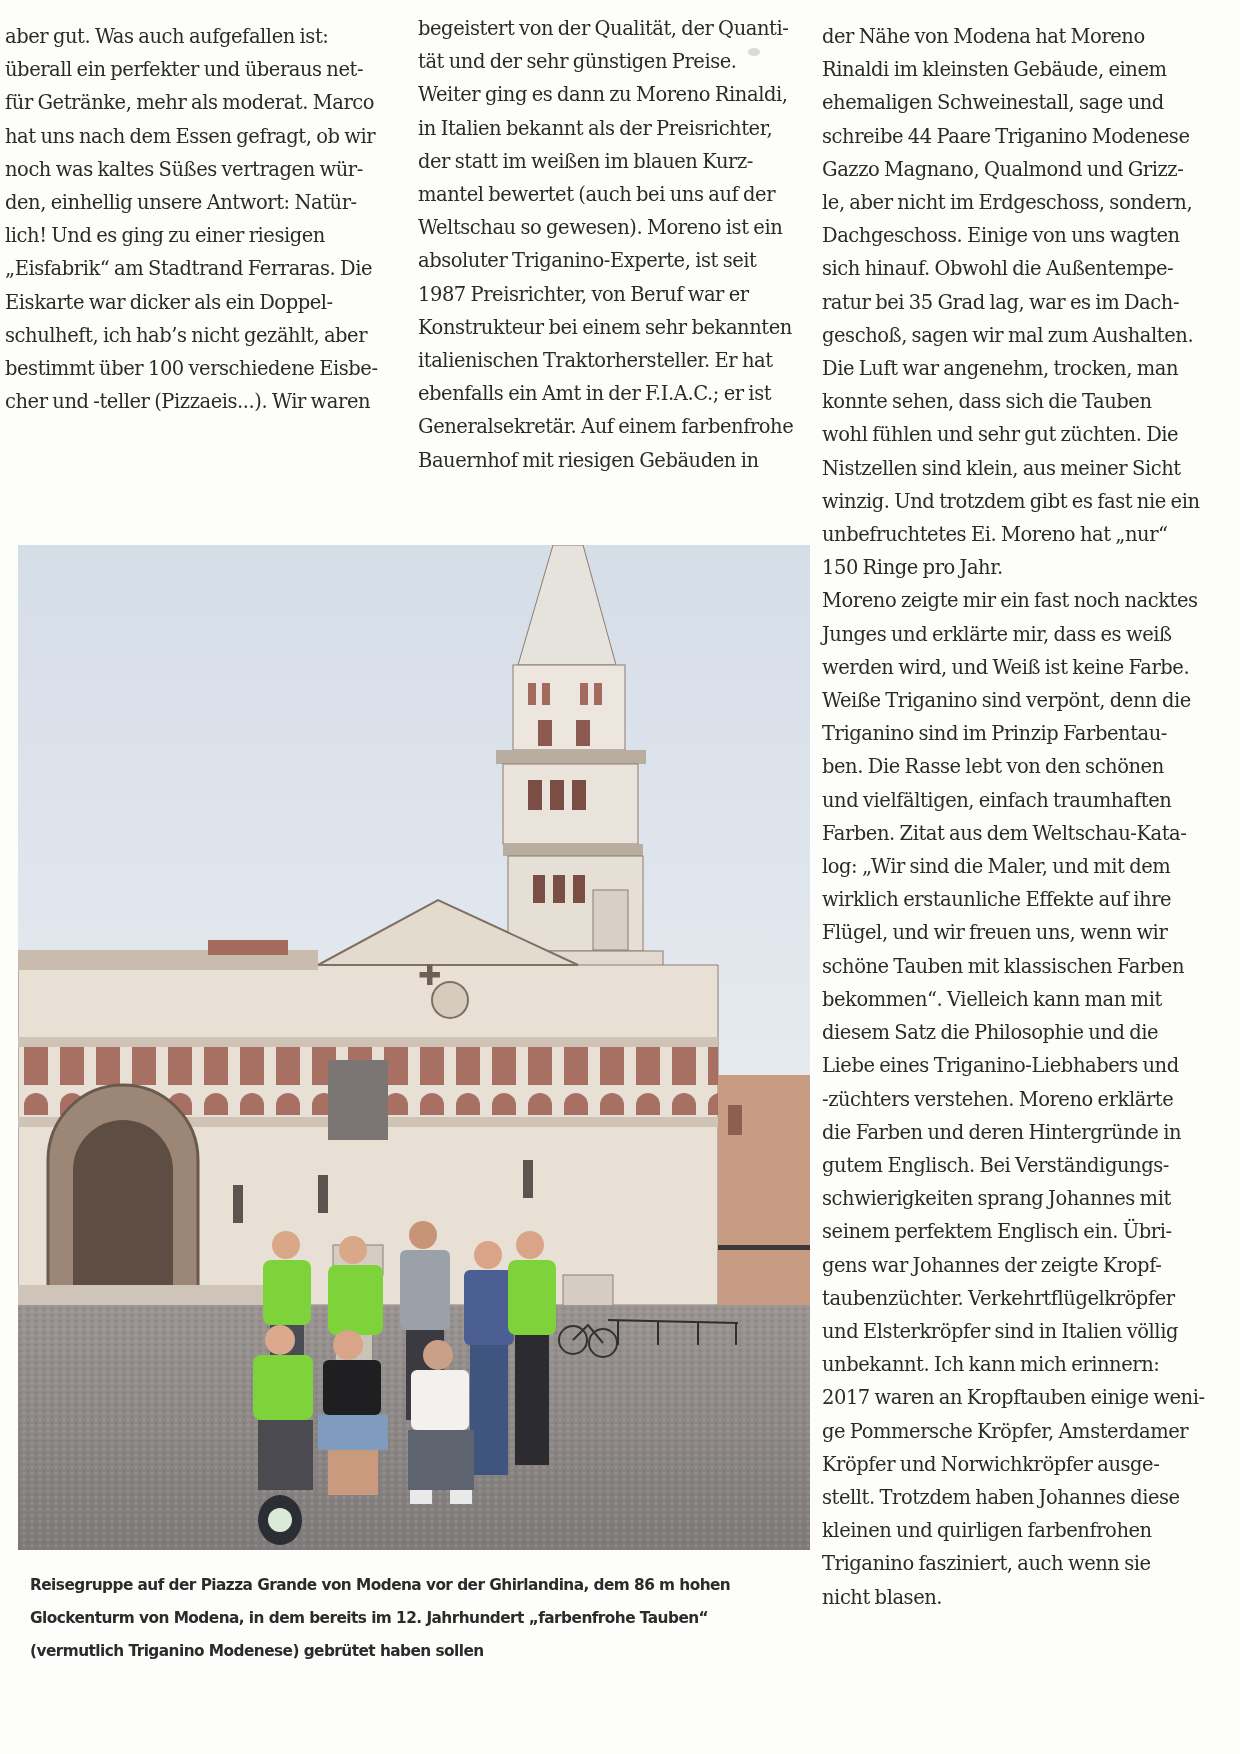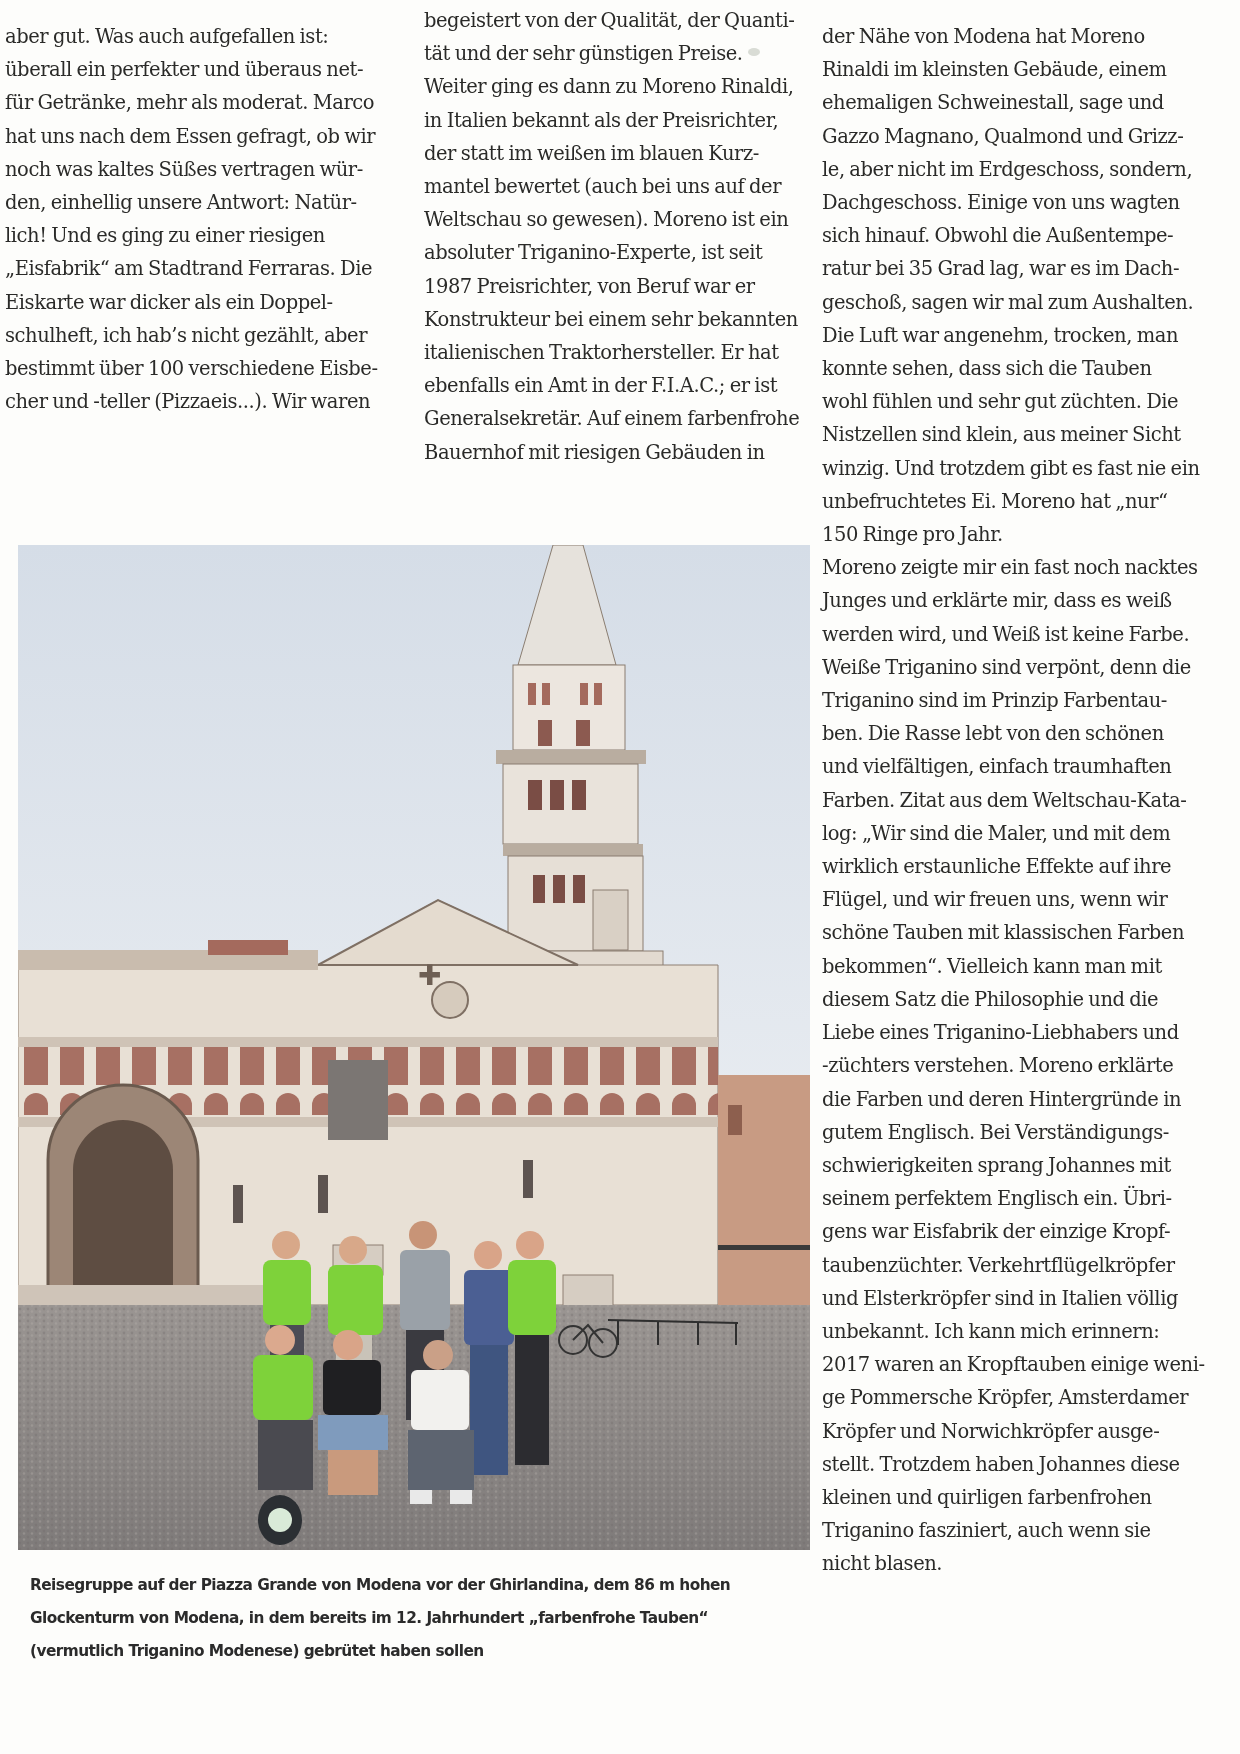--- a/index.html
+++ b/index.html
@@ -7,21 +7,21 @@
     width: 1240px; height: 1754px; position: relative; overflow: hidden;
     background: #fdfdfb; color: #2a2a28;
     font-family: "DejaVu Serif", "Liberation Serif", serif;
   }
   .col {
     position: absolute; font-size: 19.5px; line-height: 33.2px;
     letter-spacing: -0.45px; word-spacing: -1px;
   }
   .col .ln { display: block; white-space: nowrap; }
   #col1 { left: 5px; top: 20px; width: 370px; }
-  #col2 { left: 418px; top: 4px; width: 385px; margin-left: 6px; }
+  #col2 { left: 418px; top: 12px; width: 385px; }
   #col3 { left: 822px; top: 20px; width: 410px; }
 
   #photo {
     position: absolute; left: 18px; top: 545px; width: 792px; height: 1005px;
     overflow: hidden; background: #e9ecef;
   }
   #photo svg { display: block; width: 100%; height: 100%; }
 
   #caption {
     position: absolute; left: 30px; top: 1568px; width: 760px;
@@ -66,20 +66,21 @@
   <span class="ln">ebenfalls ein Amt in der F.I.A.C.; er ist</span>
   <span class="ln">Generalsekretär. Auf einem farbenfrohe</span>
   <span class="ln">Bauernhof mit riesigen Gebäuden in</span>
 </div>
 <div class="smudge"></div>
 
 <div id="col3" class="col">
   <span class="ln">der Nähe von Modena hat Moreno</span>
   <span class="ln">Rinaldi im kleinsten Gebäude, einem</span>
   <span class="ln">ehemaligen Schweinestall, sage und</span>
+  <span class="ln">schreibe 44 Paare Triganino Modenese</span>
   <span class="ln">Gazzo Magnano, Qualmond und Grizz-</span>
   <span class="ln">le, aber nicht im Erdgeschoss, sondern,</span>
   <span class="ln">Dachgeschoss. Einige von uns wagten</span>
   <span class="ln">sich hinauf. Obwohl die Außentempe-</span>
   <span class="ln">ratur bei 35 Grad lag, war es im Dach-</span>
   <span class="ln">geschoß, sagen wir mal zum Aushalten.</span>
   <span class="ln">Die Luft war angenehm, trocken, man</span>
   <span class="ln">konnte sehen, dass sich die Tauben</span>
   <span class="ln">wohl fühlen und sehr gut züchten. Die</span>
   <span class="ln">Nistzellen sind klein, aus meiner Sicht</span>
@@ -99,21 +100,21 @@
   <span class="ln">Flügel, und wir freuen uns, wenn wir</span>
   <span class="ln">schöne Tauben mit klassischen Farben</span>
   <span class="ln">bekommen“. Vielleich kann man mit</span>
   <span class="ln">diesem Satz die Philosophie und die</span>
   <span class="ln">Liebe eines Triganino-Liebhabers und</span>
   <span class="ln">-züchters verstehen. Moreno erklärte</span>
   <span class="ln">die Farben und deren Hintergründe in</span>
   <span class="ln">gutem Englisch. Bei Verständigungs-</span>
   <span class="ln">schwierigkeiten sprang Johannes mit</span>
   <span class="ln">seinem perfektem Englisch ein. Übri-</span>
-  <span class="ln">gens war Eisfabrik der einzige Kropf-</span>
+  <span class="ln">gens war Johannes der zeigte Kropf-</span>
   <span class="ln">taubenzüchter. Verkehrtflügelkröpfer</span>
   <span class="ln">und Elsterkröpfer sind in Italien völlig</span>
   <span class="ln">unbekannt. Ich kann mich erinnern:</span>
   <span class="ln">2017 waren an Kropftauben einige weni-</span>
   <span class="ln">ge Pommersche Kröpfer, Amsterdamer</span>
   <span class="ln">Kröpfer und Norwichkröpfer ausge-</span>
   <span class="ln">stellt. Trotzdem haben Johannes diese</span>
   <span class="ln">kleinen und quirligen farbenfrohen</span>
   <span class="ln">Triganino fasziniert, auch wenn sie</span>
   <span class="ln">nicht blasen.</span>

